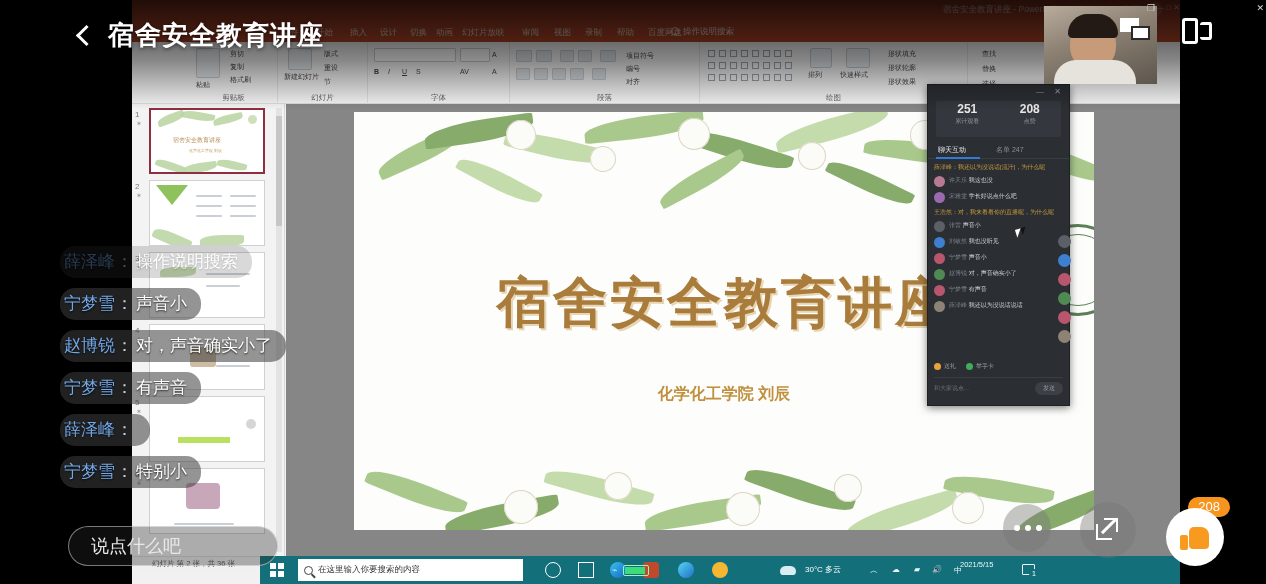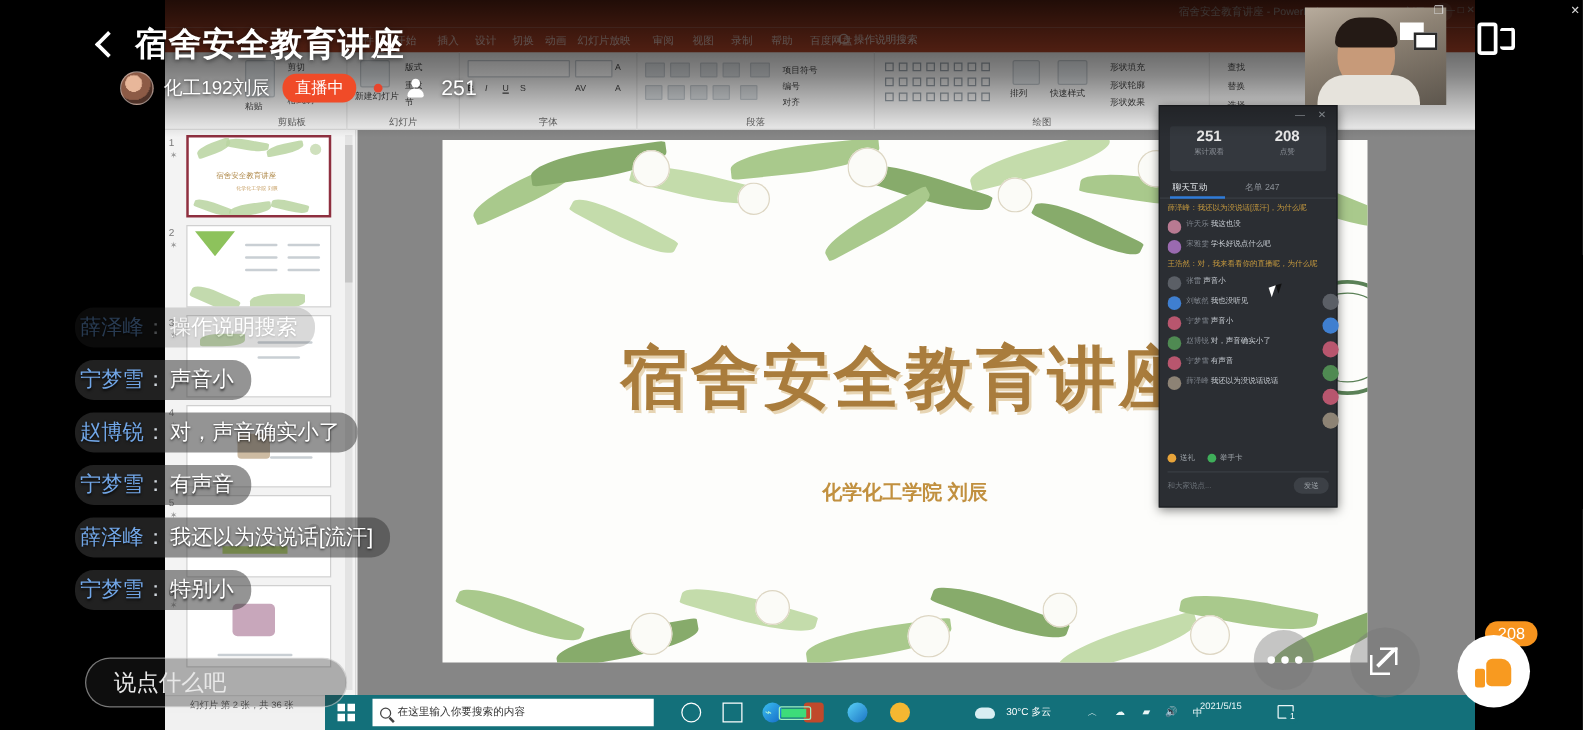--- a/index.html
+++ b/index.html
@@ -678,28 +678,20 @@
   </div>
 
   <div class="side-shade-l"></div>
   <div class="side-shade-r"></div>
 
   <div class="top-shade"></div>
 
   <div class="back-btn"></div>
   <div class="room-title">宿舍安全教育讲座</div>
 
-  <div class="host-row">
-    <div class="host-avatar"></div>
-    <div class="host-name">化工192刘辰</div>
-    <div class="live-badge">直播中</div>
-    <div class="live-dot"></div>
-    <div class="viewer-ico"></div>
-    <div class="viewer-count">251</div>
-  </div>
 
   <div class="pip-video">
     <div class="pip-face"></div>
     <div class="pip-hair"></div>
     <div class="pip-body"></div>
   </div>
   <div class="pip-ctl">❐</div>
   <div class="pip-btn-min">✕</div>
   <div class="pip-switch-icon">
     <div class="a"></div>
@@ -736,21 +728,20 @@
       <span class="chat-text">对，声音确实小了</span>
     </div>
     <div class="chat-line">
       <span class="chat-name">宁梦雪</span>
       <span class="chat-colon">：</span>
       <span class="chat-text">有声音</span>
     </div>
     <div class="chat-line">
       <span class="chat-name">薛泽峰</span>
       <span class="chat-colon">：</span>
-      <span class="chat-text">我还以为没说话[流汗]</span>
     </div>
     <div class="chat-line">
       <span class="chat-name">宁梦雪</span>
       <span class="chat-colon">：</span>
       <span class="chat-text">特别小</span>
     </div>
   </div>
 
   <div class="say-box">
     <span>说点什么吧</span>

